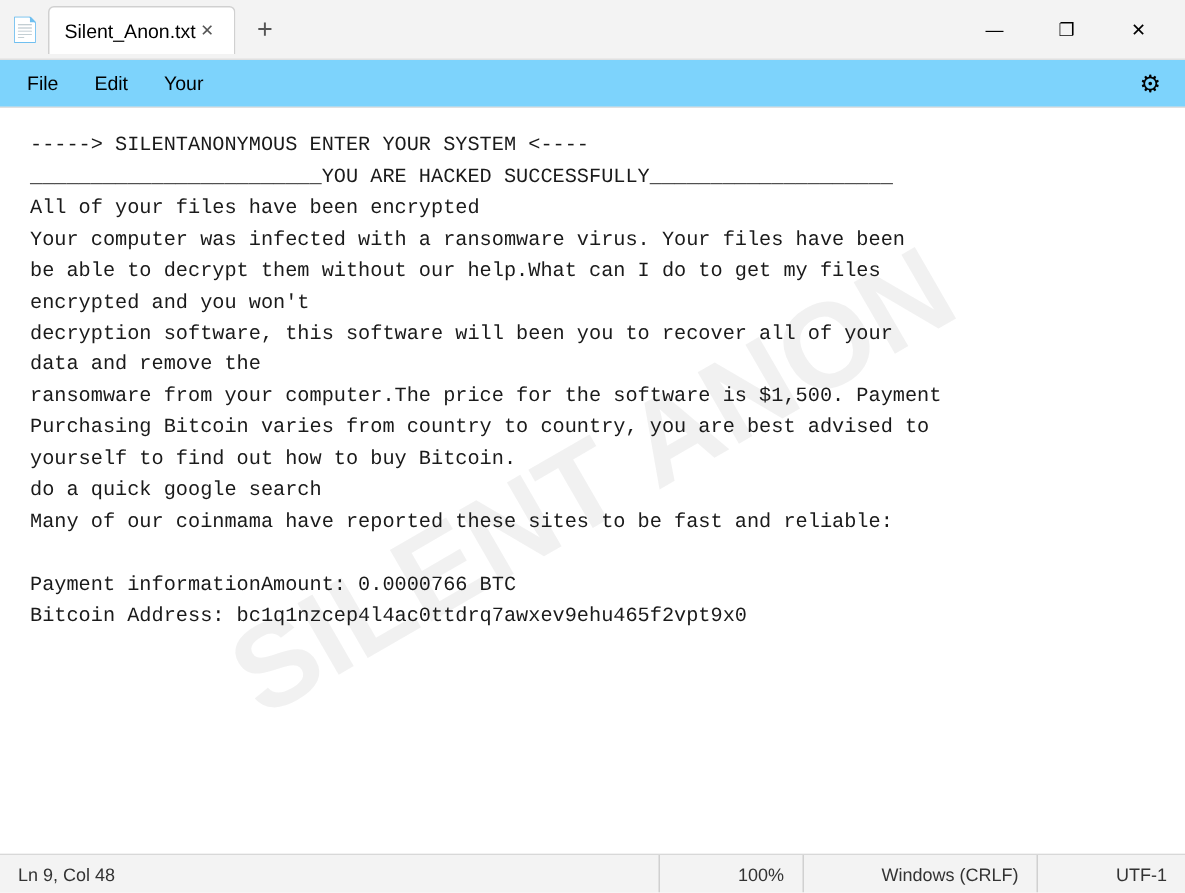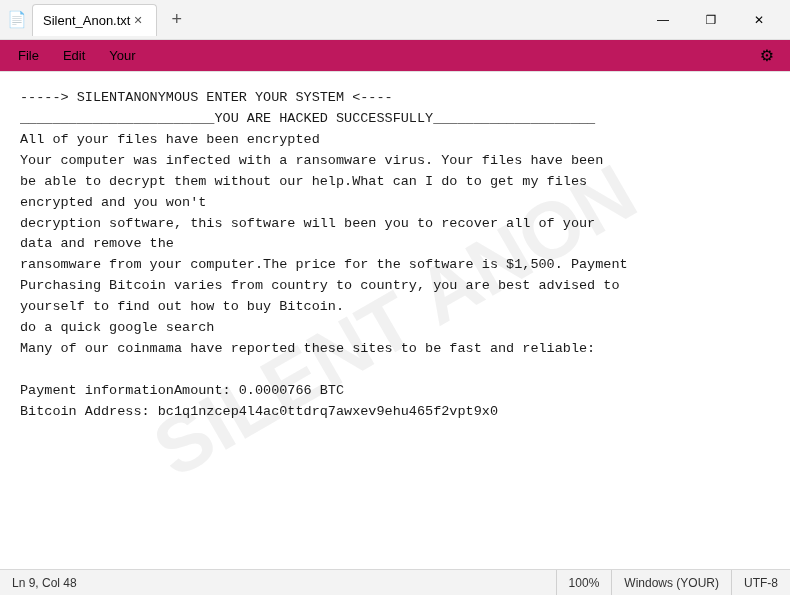--- a/index.html
+++ b/index.html
@@ -77,21 +77,21 @@
       display: flex;
       align-items: center;
       justify-content: center;
       font-size: 12px;
       cursor: pointer;
       border-radius: 0;
     }
 
     
     .menu-bar {
-      background: #be185d;
+      background: #7dd3fc;
       height: 32px;
       display: flex;
       align-items: center;
       padding: 0 8px;
       border-bottom: 1px solid #e0e0e0;
       justify-content: space-between;
     }
     .menu-items {
       display: flex;
       gap: 4px;
@@ -143,20 +143,21 @@
 
     
     .status-bar {
       background: #f3f3f3;
       height: 26px;
       display: flex;
       align-items: center;
       border-top: 1px solid #d8d8d8;
       font-size: 12px;
       color: #333;
+      gap: 40px;
     }
     .status-section {
       padding: 0 12px;
       border-right: 1px solid #d0d0d0;
       height: 100%;
       display: flex;
       align-items: center;
     }
     .status-section:last-child { border-right: none; }
     .status-section:first-child { flex: 1; }
@@ -209,15 +210,15 @@
       <div>Many of our coinmama have reported these sites to be fast and reliable:</div>
       <div style="height: 1.55em;"></div>
       <div>Payment informationAmount: 0.0000766 BTC</div>
       <div>Bitcoin Address:  bc1q1nzcep4l4ac0ttdrq7awxev9ehu465f2vpt9x0</div>
     </div>
 </div>
 
 <div class="status-bar">
   <div class="status-section">Ln 9, Col 48</div>
   <div class="status-section">100%</div>
-  <div class="status-section">Windows (YOUR)</div>
-  <div class="status-section">UTF-8</div>
+  <div class="status-section">Windows (CRLF)</div>
+  <div class="status-section">UTF-1</div>
 </div>
 
 </body></html>

